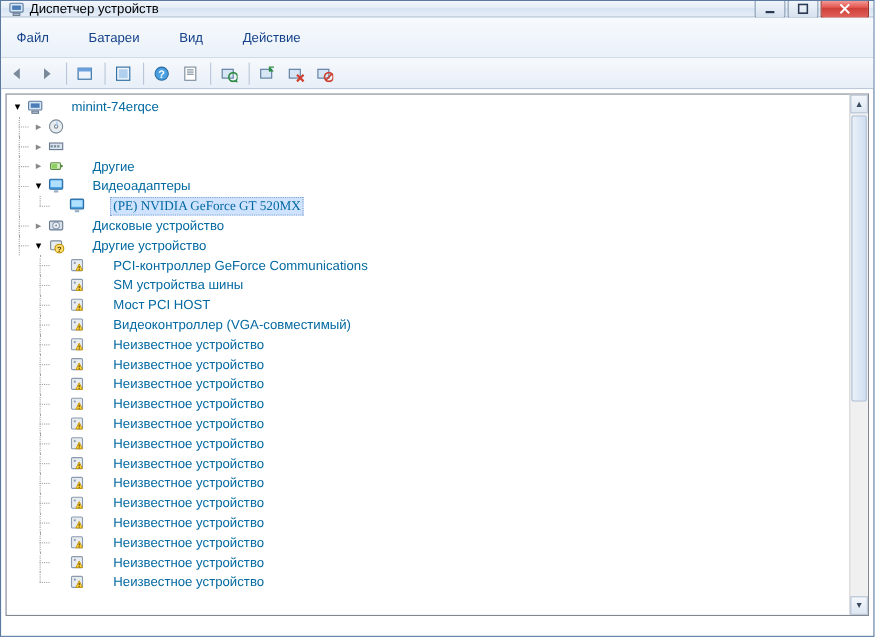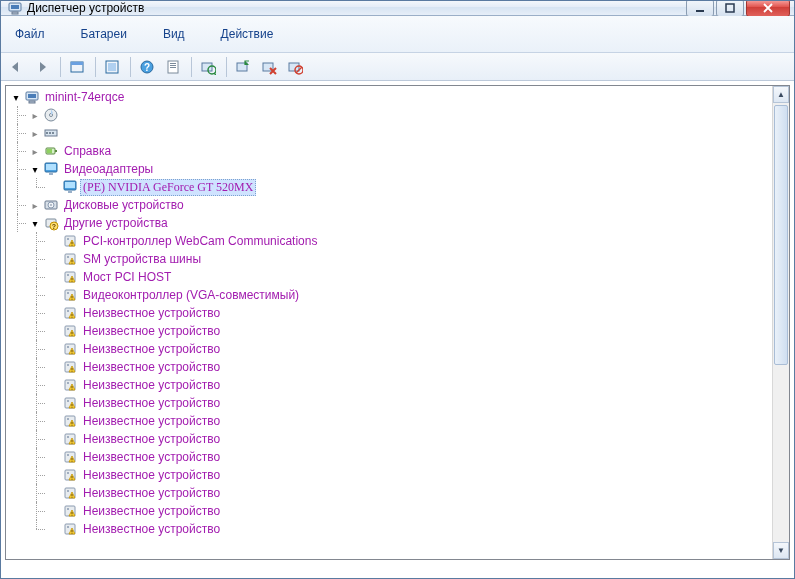--- a/index.html
+++ b/index.html
@@ -81,21 +81,21 @@
   .tree { padding:2px 0 2px 2px; }
   .row {
     display:flex; align-items:center; height:18px; white-space:nowrap;
     position:relative;
   }
   .row .exp {
     width:16px; height:16px; display:flex; align-items:center; justify-content:center;
     color:#5a5a5a; font-size:10px; cursor:default;
   }
   .row .exp.blank { visibility:hidden; }
-  .row .label { padding:1px 3px; color:#a21caf; }
+  .row .label { padding:1px 3px; color:#0369a1;margin-left:20px; }
   .row.selected .label {
     border:1px dotted #7da2ce; background:#cfe3ff; padding:0 2px;font-family:Liberation Serif, serif;
   }
   .icon16 { width:16px; height:16px; flex-shrink:0; margin-right:2px; }
   
   .indent { display:inline-block; width:19px; height:18px; position:relative; }
   .indent.vline::before {
     content:""; position:absolute; left:9px; top:0; bottom:0; border-left:1px dotted #a0a0a0;
   }
   .indent.tee::before {
@@ -320,21 +320,21 @@
     <svg class="icon16" viewBox="0 0 16 16">
               <use href="#ic-ide"></use>
             </svg>
   </div>
           <div class="row">
     <span class="indent tee"></span>
     <span class="exp" style="color:#888">▸</span>
     <svg class="icon16" viewBox="0 0 16 16">
               <use href="#ic-battery"></use>
             </svg>
-    <span class="label">Справка</span>
+    <span class="label">Другие</span>
   </div>
           <div class="row">
     <span class="indent tee"></span>
     <span class="exp" style="color:#000">▾</span>
     <svg class="icon16" viewBox="0 0 16 16">
               <use href="#ic-display"></use>
             </svg>
     <span class="label">Видеоадаптеры</span>
   </div>
           <div class="row selected">
@@ -353,30 +353,30 @@
               <use href="#ic-disk"></use>
             </svg>
     <span class="label">Дисковые устройство</span>
   </div>
           <div class="row">
     <span class="indent tee"></span>
     <span class="exp" style="color:#000">▾</span>
     <svg class="icon16" viewBox="0 0 16 16">
               <use href="#ic-other"></use>
             </svg>
-    <span class="label">Другие устройства</span>
-  </div>
-          <div class="row">
-        <span class="indent "></span>
-        <span class="indent tee"></span>
-        <span class="exp blank"></span>
-        <svg class="icon16" viewBox="0 0 16 16">
-              <use href="#ic-warn"></use>
-            </svg>
-        <span class="label">PCI-контроллер WebCam Communications</span>
+    <span class="label">Другие устройство</span>
+  </div>
+          <div class="row">
+        <span class="indent "></span>
+        <span class="indent tee"></span>
+        <span class="exp blank"></span>
+        <svg class="icon16" viewBox="0 0 16 16">
+              <use href="#ic-warn"></use>
+            </svg>
+        <span class="label">PCI-контроллер GeForce Communications</span>
       </div>
           <div class="row">
         <span class="indent "></span>
         <span class="indent tee"></span>
         <span class="exp blank"></span>
         <svg class="icon16" viewBox="0 0 16 16">
               <use href="#ic-warn"></use>
             </svg>
         <span class="label">SM устройства шины</span>
       </div>

